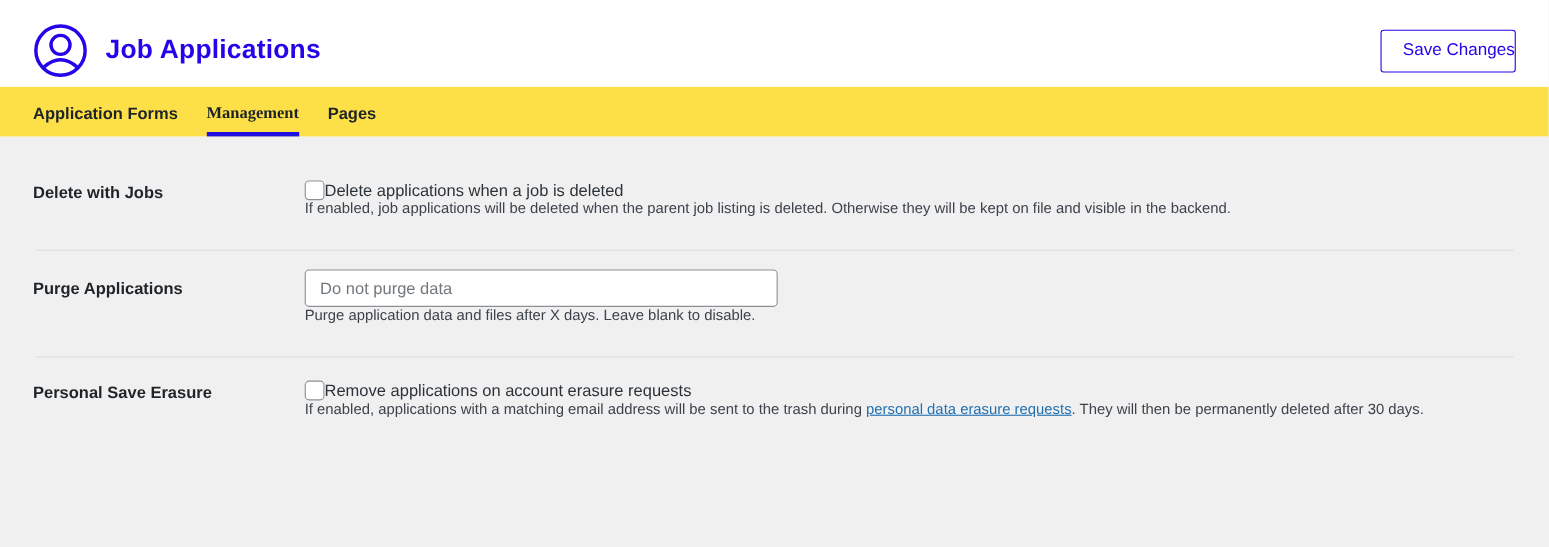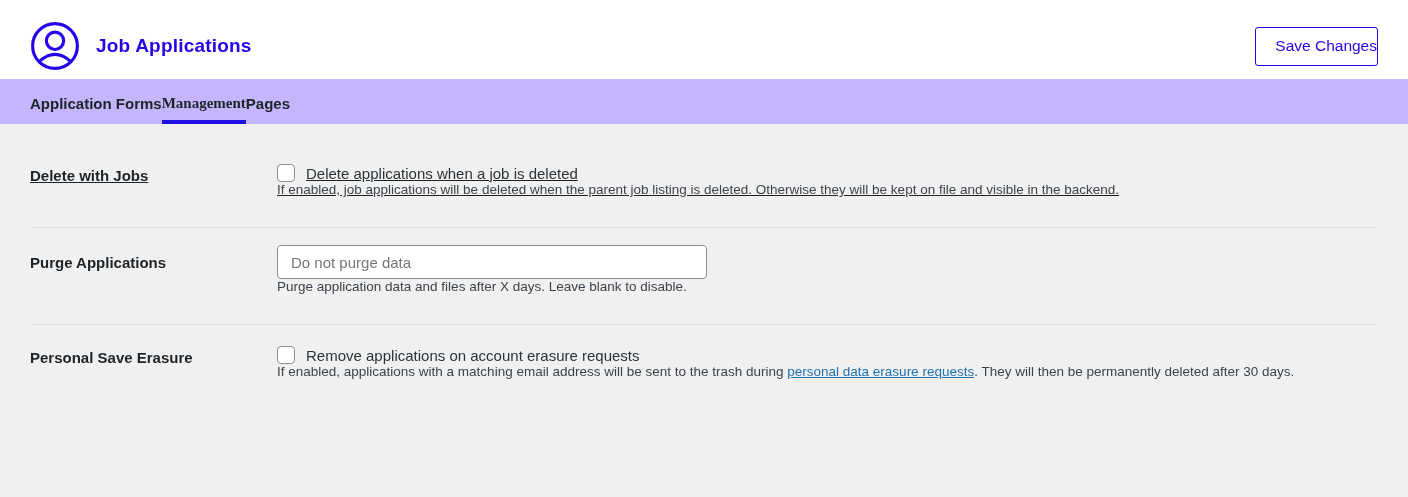--- a/index.html
+++ b/index.html
@@ -14,21 +14,21 @@
   .header { background: #ffffff; }
   .header-top {
     display: flex;
     align-items: center;
     padding: 13px 30px 0 30px;
     height: 79px;
   }
   .logo { width: 50px; height: 50px; display: flex; align-items: center; justify-content: center; }
   .app-title {
     margin-left: 16px;
-    font-size: 19px;
+    font-size: 24px;
     font-weight: bold;
     letter-spacing: 0.2px;
     color: #2404e8;
   }
   .header-spacer { flex: 1; }
   .save-btn {
     background: #ffffff;
     border: 1px solid #2404e8;
     color: #2404e8;
     font-family: "Liberation Sans", sans-serif;
@@ -36,51 +36,52 @@
     border-radius: 3px;
     width: 123px;
     height: 39px;
     cursor: pointer;
     text-align: right;
   }
 
   
   .tabs {
     display: flex;
+    gap: 26px;
     padding: 0 30px;
-    background: #c4b5fd;
+    background: #fde047;
   }
   .tab {
     font-size: 15px;
     font-weight: bold;
     color: #1d2327;
     padding: 16px 0 8px 0;
     border-bottom: 4px solid transparent;
     cursor: pointer;
   }
   .tab.active { border-bottom-color: #1d0fe0; font-family: Liberation Serif, serif; }
 
   
   .content { padding: 0 30px; }
   .settings-row { display: flex; align-items: flex-start; }
-  .row-1 { padding: 40px 0 30px 0; text-decoration: underline; }
+  .row-1 { padding: 40px 0 30px 0; }
   .row-2 { padding: 17px 0 30px 0; }
   .row-3 { padding: 21px 0 30px 0; }
   .row-label {
     width: 247px;
     flex: 0 0 247px;
     font-size: 15px;
     font-weight: bold;
     color: #1d2327;
     padding-top: 3px;
   }
   .row-2 .row-label { padding-top: 9px; }
   .row-control { flex: 1; }
 
-  .check-line { display: flex; align-items: center; gap: 11px; }
+  .check-line { display: flex; align-items: center; }
   .checkbox {
     width: 18px; height: 18px;
     background: #ffffff;
     border: 1px solid #8c8f94;
     border-radius: 4px;
     display: inline-block;
     cursor: pointer;
     flex: 0 0 18px;
   }
   .check-label { font-size: 15px; color: #2c3338; cursor: pointer; }

